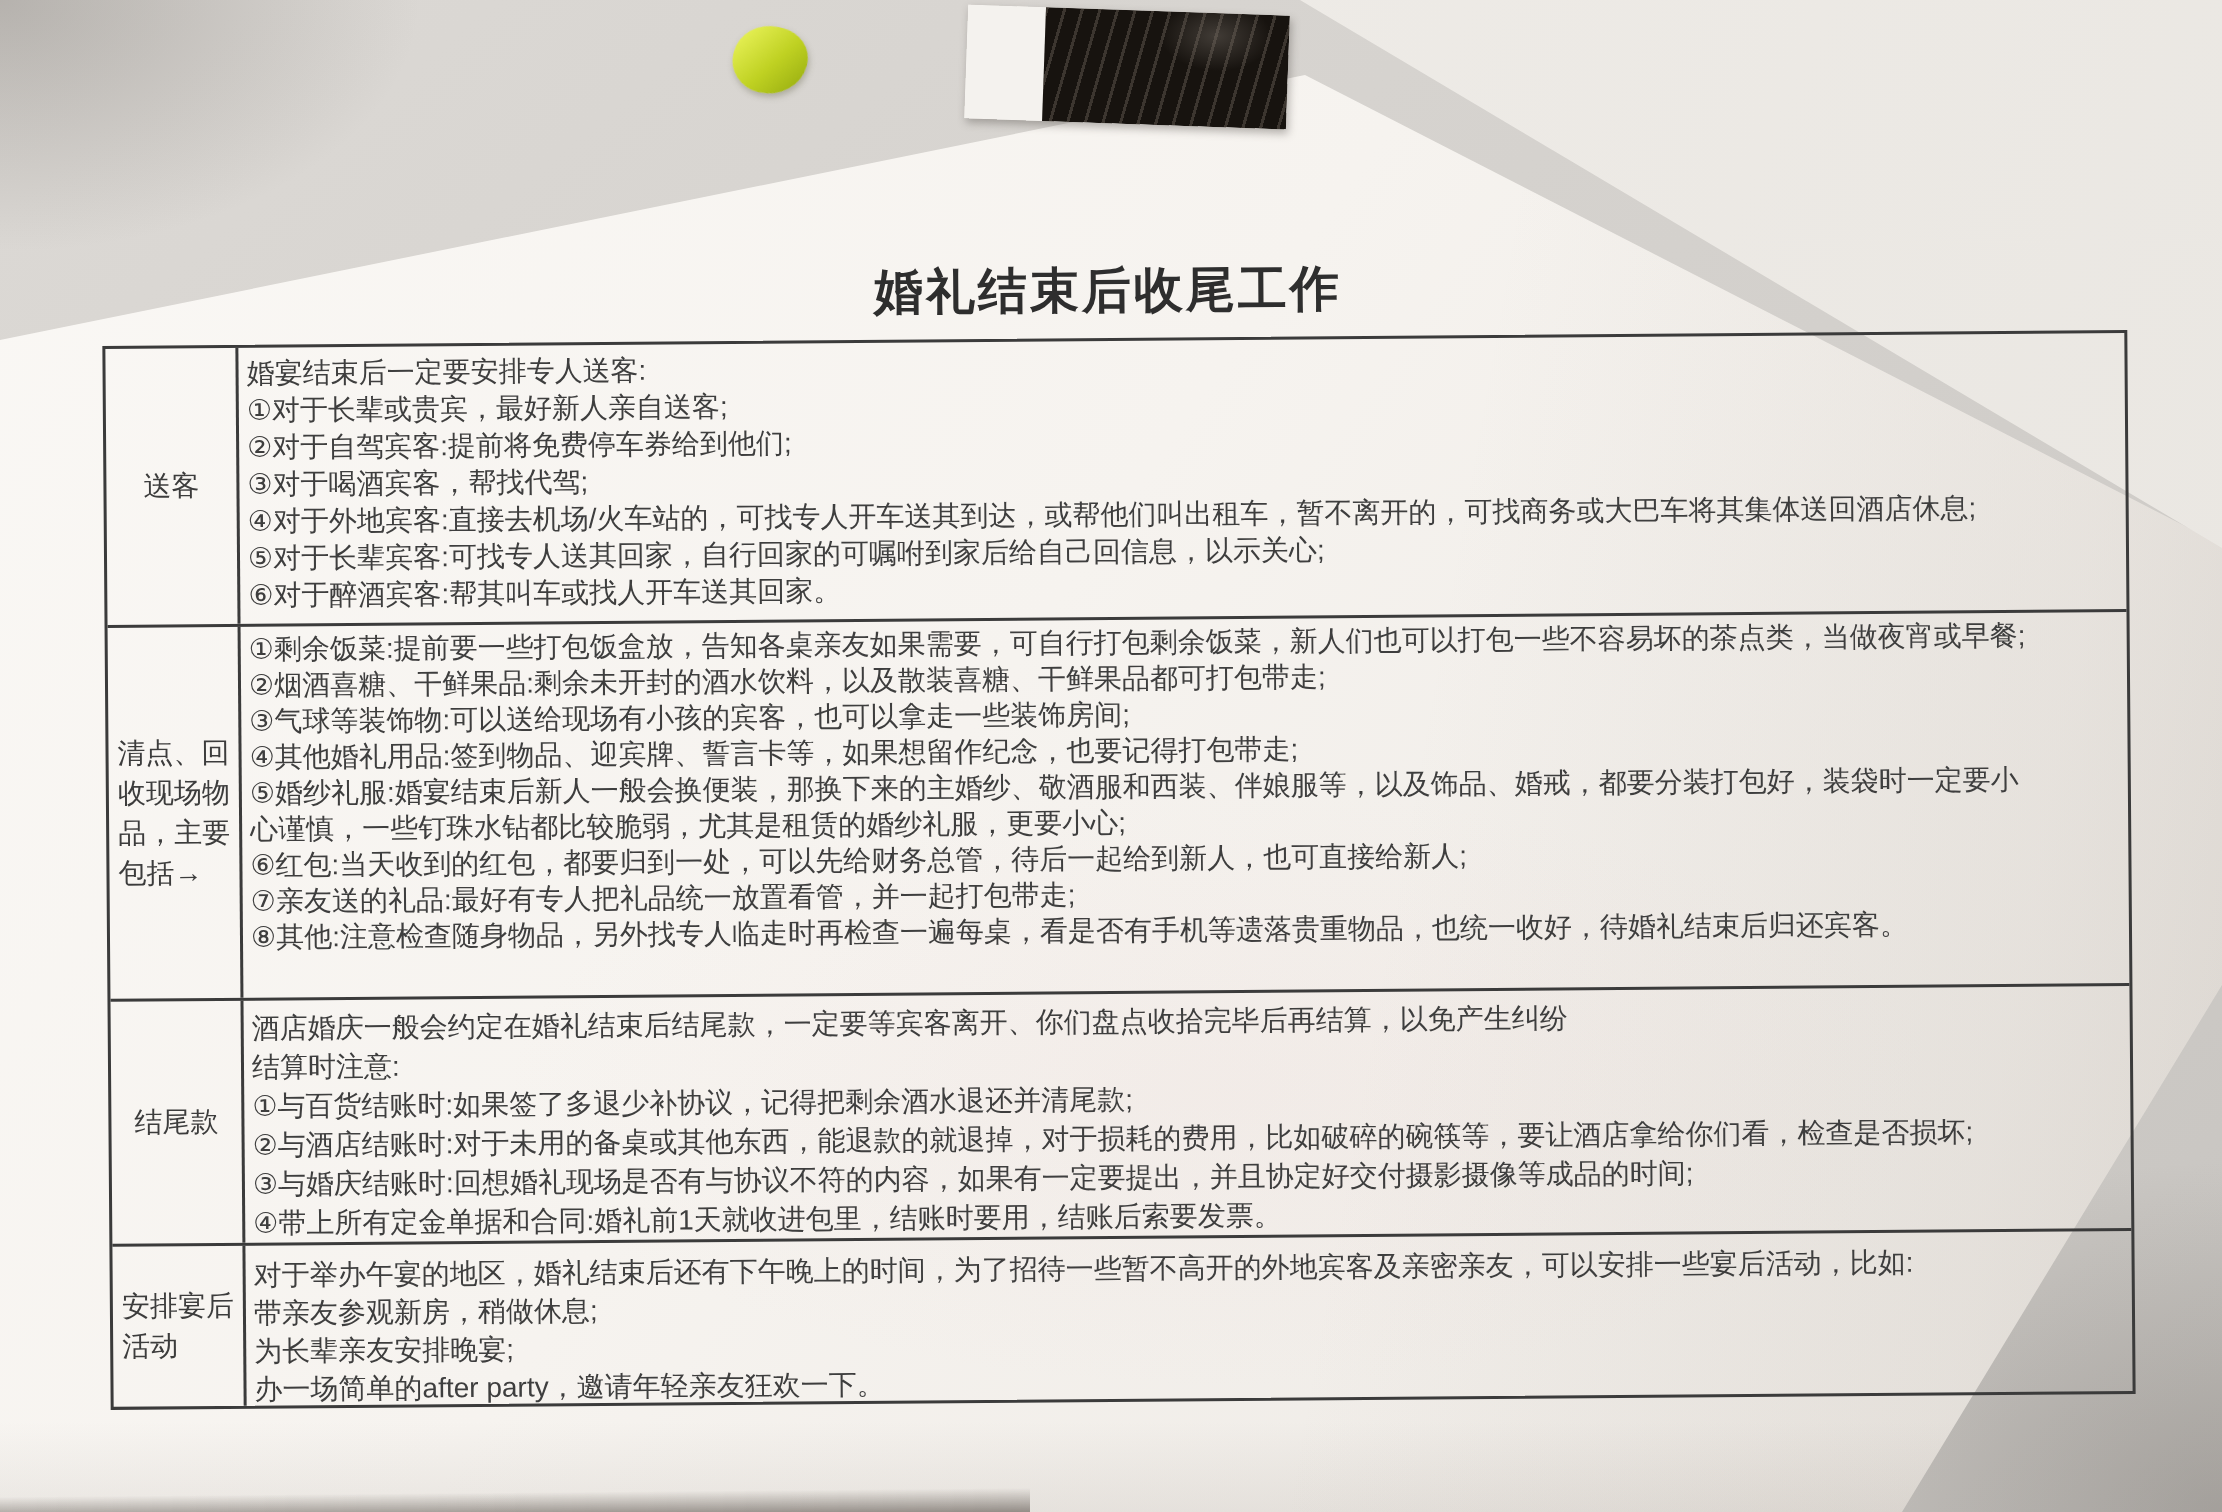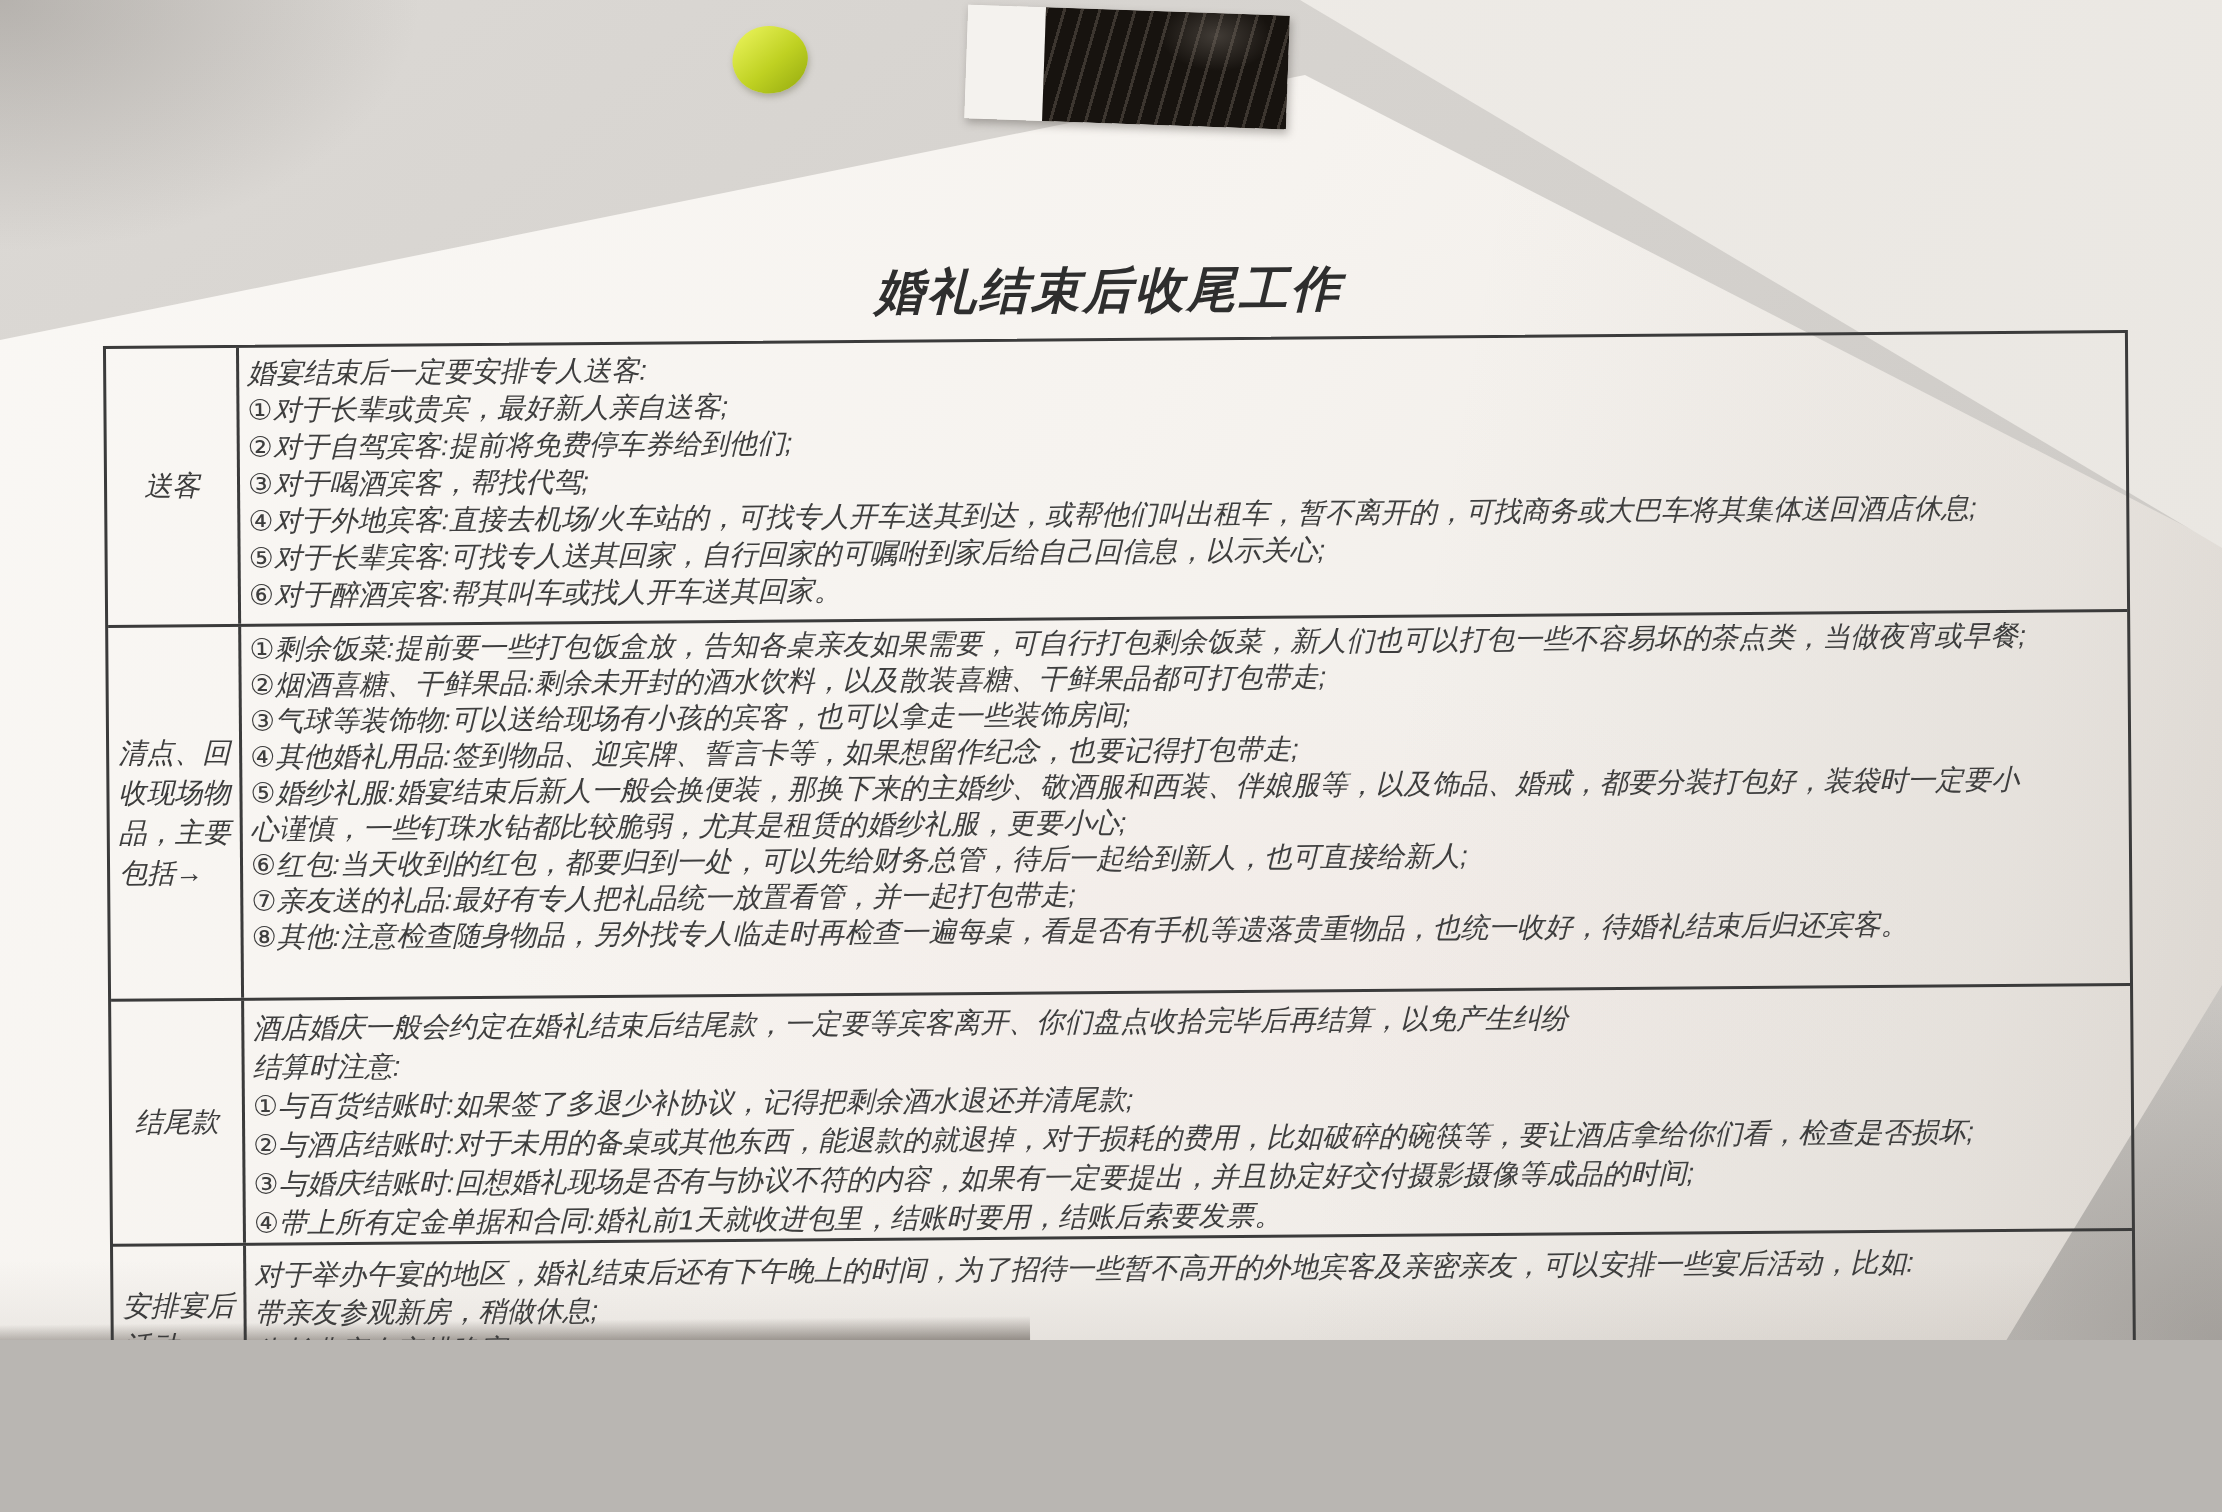--- a/index.html
+++ b/index.html
@@ -1,20 +1,19 @@
 <!DOCTYPE html>
 <html><head>
 <meta charset="utf-8">
 <style>
   html,body{margin:0;padding:0;background:#b9b6b2;}
   #photo{
-    position:relative;width:2222px;height:1340px;overflow:hidden;
+    position:relative;width:2222px;height:1512px;overflow:hidden;
     background:linear-gradient(140deg,#dcd9d5 0%,#d3d0cc 55%,#c7c4c0 100%);
     font-family:"Liberation Sans","DejaVu Sans",sans-serif;
-    font-style:italic;
   }
   
   #photo .desk-vignette{
     position:absolute;inset:0;
     background:
       radial-gradient(600px 360px at 0% 0%, rgba(120,115,110,0.38), rgba(120,115,110,0) 70%),
       radial-gradient(700px 500px at 100% 100%, rgba(110,105,100,0.40), rgba(110,105,100,0) 70%);
     pointer-events:none;
   }
   

